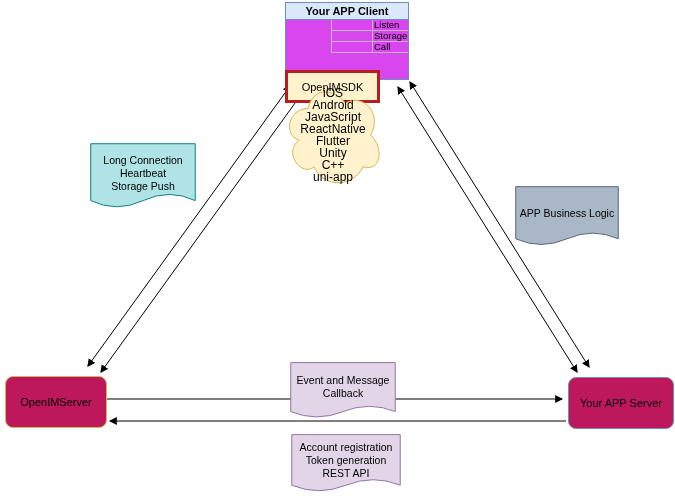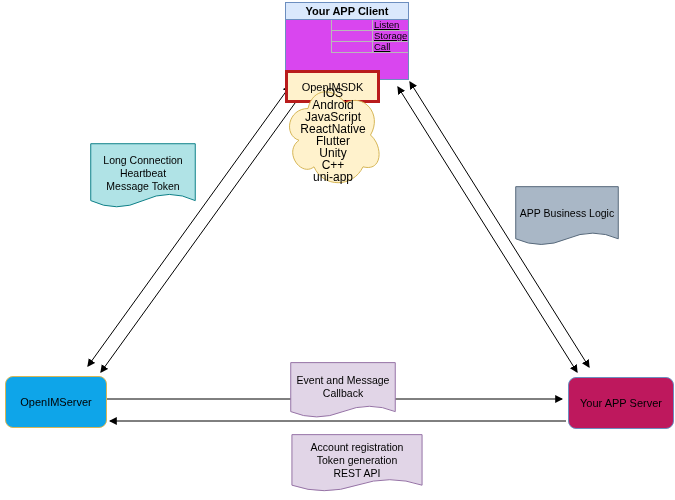--- a/index.html
+++ b/index.html
@@ -19,21 +19,21 @@
     height:16px;line-height:16px;background:#dae8fc;border-bottom:1px solid #6c8ebf;
     font-weight:bold;text-align:center;font-size:11px;
   }
   .client-body{position:relative;height:59px;}
   .vline{position:absolute;top:0;height:33px;border-left:1px solid #b9b9b9;}
   .vline.v1{left:45px;}
   .vline.v2{left:86px;}
   .client-rows{position:absolute;left:45px;right:0;top:0;}
   .client-row{
     height:10px;line-height:10px;border-bottom:1px solid #b9b9b9;
-    padding-left:43px;font-size:9.5px;white-space:nowrap;text-decoration:underline;
+    padding-left:43px;font-size:9.5px;white-space:nowrap;
   }
   .sdk-box{
     position:absolute;left:-1px;top:50px;width:89px;height:27px;z-index:3;
     background:#fff2cc;border:3px solid #b91c1c;
     display:flex;align-items:center;justify-content:center;font-size:11px;
   }
 
   
   .cloud{position:absolute;left:283px;top:82px;width:100px;height:106px;z-index:2;}
   .cloud svg{position:absolute;left:0;top:0;width:100%;height:100%;overflow:visible;}
@@ -54,21 +54,21 @@
     position:absolute;left:2px;right:2px;top:0;bottom:12px;
     display:flex;align-items:center;justify-content:center;
     text-align:center;font-size:10.5px;line-height:13px;white-space:pre-line;
   }
 
   
   .node{
     position:absolute;z-index:2;border-radius:8px;
     display:flex;align-items:center;justify-content:center;font-size:11px;text-align:center;
   }
-  .node.openim{left:5px;top:376px;width:100px;height:50px;background:#0ea5e9;border:1px solid #d6b656;}
+  .node.openim{left:5px;top:376px;width:100px;height:50px;background:#be185d;border:1px solid #d6b656;}
   .node.appsrv{left:568px;top:377px;width:104px;height:50px;background:#be185d;border:1px solid #6c8ebf;}
 </style>
 </head>
 <body>
 
 <div class="canvas">
 
   <svg class="connectors" width="675" height="500" viewBox="0 0 675 500">
     <defs>
       <marker id="ah" viewBox="0 0 10 10" refX="8.5" refY="5" markerWidth="8" markerHeight="8" orient="auto-start-reverse">
@@ -110,39 +110,39 @@
 C++
 uni-app</div>
   </div>
 
   <div class="doc teal" style="left:90px;top:143px;width:106px;height:72px;">
     <svg viewBox="0 0 100 70" preserveAspectRatio="none">
       <path d="M0.7,0.7 L99.3,0.7 L99.3,56 Q75,44 50,56 Q25,68 0.7,56 Z"></path>
     </svg>
     <div class="doc-text">Long Connection
 Heartbeat
-Message Token</div>
+Storage Push</div>
   </div>
 
   <div class="doc gray" style="left:515px;top:186px;width:104px;height:66px;">
     <svg viewBox="0 0 100 70" preserveAspectRatio="none">
       <path d="M0.7,0.7 L99.3,0.7 L99.3,56 Q75,44 50,56 Q25,68 0.7,56 Z"></path>
     </svg>
     <div class="doc-text">APP Business Logic</div>
   </div>
 
   <div class="doc purple" style="left:290px;top:330px;width:106px;height:62px;margin-top:32px;">
     <svg viewBox="0 0 100 70" preserveAspectRatio="none">
       <path d="M0.7,0.7 L99.3,0.7 L99.3,56 Q75,44 50,56 Q25,68 0.7,56 Z"></path>
     </svg>
     <div class="doc-text">Event and Message
 Callback</div>
   </div>
 
-  <div class="doc purple" style="left:291px;top:434px;width:132px;height:64px;text-decoration:underline;">
+  <div class="doc purple" style="left:291px;top:434px;width:110px;height:64px;text-decoration:underline;">
     <svg viewBox="0 0 100 70" preserveAspectRatio="none">
       <path d="M0.7,0.7 L99.3,0.7 L99.3,56 Q75,44 50,56 Q25,68 0.7,56 Z"></path>
     </svg>
     <div class="doc-text">Account registration
 Token generation
 REST API</div>
   </div>
 
   <div class="node openim">OpenIMServer</div>
   <div class="node appsrv">Your APP Server</div>

